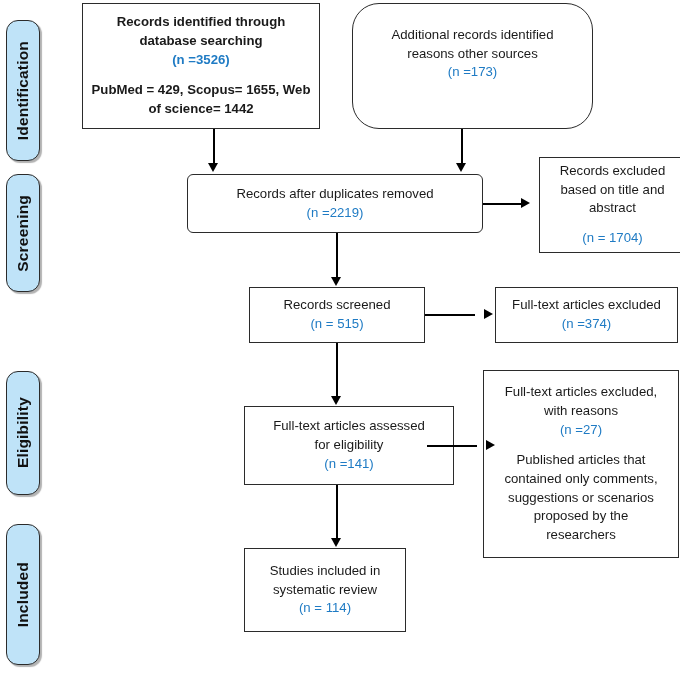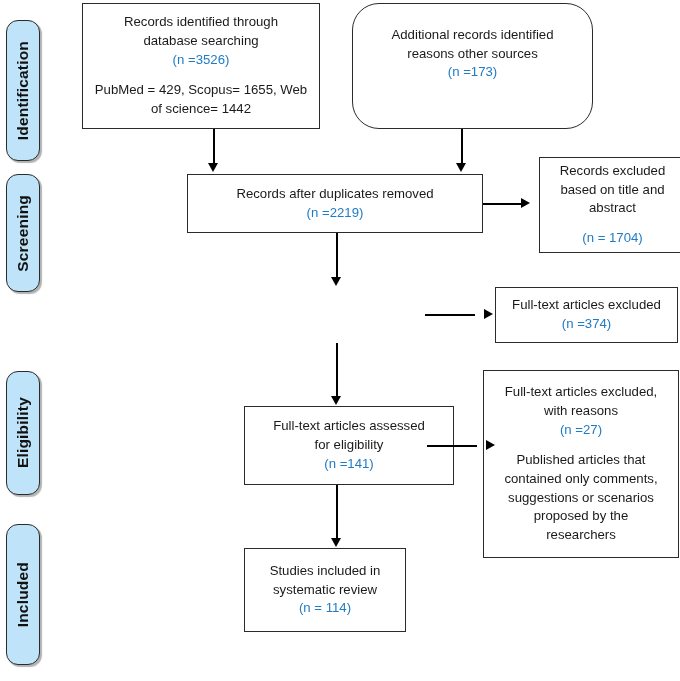--- a/index.html
+++ b/index.html
@@ -104,21 +104,21 @@
   </div>
 
   <div class="stage-pill" style="left:6px; top:371px; width:34px; height:124px;">
     <span class="stage-label">Eligibility</span>
   </div>
 
   <div class="stage-pill" style="left:6px; top:524px; width:34px; height:141px;">
     <span class="stage-label">Included</span>
   </div>
 
-  <div class="flow-box" style="left:82px; top:3px; width:238px; height:126px;">
+  <div class="flow-box" style="left:82px; top:3px; width:238px; height:126px;font-weight:bold;">
     <div class="line">Records identified through</div>
     <div class="line">database searching</div>
     <div class="count">(n =3526)</div>
     <div class="gap"></div>
     <div class="line">PubMed = 429, Scopus= 1655, Web</div>
     <div class="line">of science= 1442</div>
   </div>
 
   <div class="flow-box" style="left:352px; top:3px; width:241px; height:126px;border-radius:27px;">
     <div class="line">Additional records identified</div>
@@ -127,39 +127,43 @@
     <div class="gap"></div>
     <div class="gap"></div>
   </div>
 
   <div class="conn v" style="left:213px; top:129px; height:36px;"></div>
   <div class="arrowhead down" style="left:208px; top:163px;"></div>
 
   <div class="conn v" style="left:461px; top:129px; height:36px;"></div>
   <div class="arrowhead down" style="left:456px; top:163px;"></div>
 
-  <div class="flow-box" style="left:187px; top:174px; width:296px; height:59px;">
+  <div class="flow-box" style="left:187px; top:174px; width:296px; height:59px;border-radius:6px;">
     <div class="line">Records after duplicates removed</div>
     <div class="count">(n =2219)</div>
   </div>
 
   <div class="flow-box" style="left:531px; top:157px; width:147px; height:96px;margin-left:8px;">
     <div class="line">Records excluded</div>
     <div class="line">based on title and</div>
     <div class="line">abstract</div>
     <div class="gap"></div>
     <div class="count">(n = 1704)</div>
   </div>
 
   <div class="conn h" style="left:483px; top:203px; width:40px;"></div>
   <div class="arrowhead right" style="left:521px; top:198px;"></div>
 
   <div class="conn v" style="left:336px; top:233px; height:45px;"></div>
   <div class="arrowhead down" style="left:331px; top:277px;"></div>
 
+  <div class="flow-box" style="left:249px; top:287px; width:176px; height:56px;">
+    <div class="line">Records screened</div>
+    <div class="count">(n = 515)</div>
+  </div>
 
   <div class="flow-box" style="left:495px; top:287px; width:183px; height:56px;">
     <div class="line">Full-text articles excluded</div>
     <div class="count">(n =374)</div>
   </div>
 
   <div class="conn h" style="left:425px; top:314px; width:50px;"></div>
   <div class="arrowhead right" style="left:484px; top:309px;"></div>
 
   <div class="conn v" style="left:336px; top:343px; height:54px;"></div>

